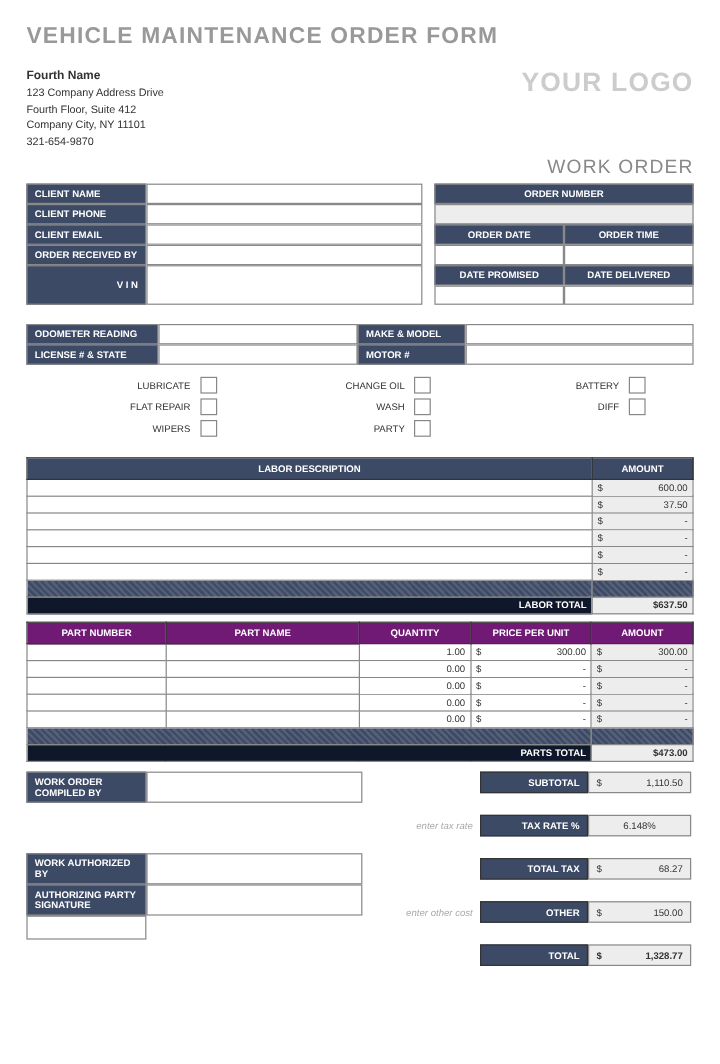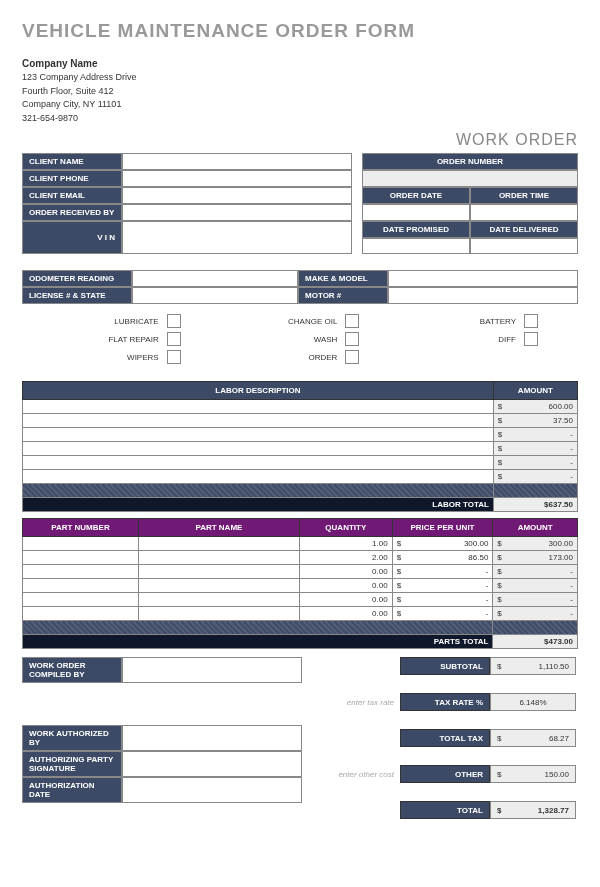--- a/index.html
+++ b/index.html
@@ -67,26 +67,27 @@
 
   .gap-row { height: 6px; }
 </style>
 </head>
 <body>
 
 <div class="title">VEHICLE MAINTENANCE ORDER FORM</div>
 
 <div class="header-row">
   <div class="company-block">
-    <div class="company-name">Company Name</div>
+    <div class="company-name">Fourth Name</div>
     <div>123 Company Address Drive</div>
     <div>Fourth Floor, Suite 412</div>
     <div>Company City, NY 11101</div>
     <div>321-654-9870</div>
   </div>
+  <div class="logo-placeholder">YOUR LOGO</div>
 </div>
 
 <div class="work-order-label">WORK ORDER</div>
 
 <div class="client-grid">
 
   <div class="hdr">CLIENT NAME</div>
   <div class="val"></div>
   <div class="spacer"></div>
   <div class="hdr-c" style="grid-column: span 2;">ORDER NUMBER</div>
@@ -153,21 +154,21 @@
     </div>
     <div class="check-item">
       <span>DIFF</span>
       <span class="box"></span>
     </div>
     <div class="check-item">
       <span>WIPERS</span>
       <span class="box"></span>
     </div>
     <div class="check-item">
-      <span>ORDER</span>
+      <span>PARTY</span>
       <span class="box"></span>
     </div>
   </div>
 
 <table class="labor-table">
   <thead>
     <tr>
       <th style="width:470px;">LABOR DESCRIPTION</th>
       <th>AMOUNT</th>
     </tr>
@@ -220,27 +221,20 @@
       <th>AMOUNT</th>
     </tr>
   </thead>
   <tbody id="parts-body">
       <tr>
         <td></td>
         <td></td>
         <td class="money" style="background: rgb(255, 255, 255);">1.00</td>
         <td class="money" style="background: rgb(255, 255, 255);"><span class="sym">$</span>300.00</td>
         <td class="money"><span class="sym">$</span>300.00</td>
-      </tr>
-      <tr>
-        <td></td>
-        <td></td>
-        <td class="money" style="background: rgb(255, 255, 255);">2.00</td>
-        <td class="money" style="background: rgb(255, 255, 255);"><span class="sym">$</span>86.50</td>
-        <td class="money"><span class="sym">$</span>173.00</td>
       </tr>
       <tr>
         <td></td>
         <td></td>
         <td class="money" style="background: rgb(255, 255, 255);">0.00</td>
         <td class="money" style="background: rgb(255, 255, 255);"><span class="sym">$</span>-</td>
         <td class="money"><span class="sym">$</span>-</td>
       </tr>
       <tr>
         <td></td>
@@ -281,21 +275,20 @@
     <div class="compiled-grid">
       <div class="hdr">WORK ORDER COMPILED BY</div>
       <div></div>
     </div>
     <div style="height:24px;"></div>
     <div class="auth-grid">
       <div class="hdr">WORK AUTHORIZED BY</div>
       <div></div>
       <div class="hdr">AUTHORIZING PARTY SIGNATURE</div>
       <div></div>
-      <div class="hdr">AUTHORIZATION DATE</div>
       <div></div>
     </div>
   </div>
   <div class="right-bottom">
     <div class="totals-grid">
       <div class="noborder"></div>
       <div class="lbl">SUBTOTAL</div>
       <div class="amt">
           <span>$</span>
           <span>1,110.50</span>

